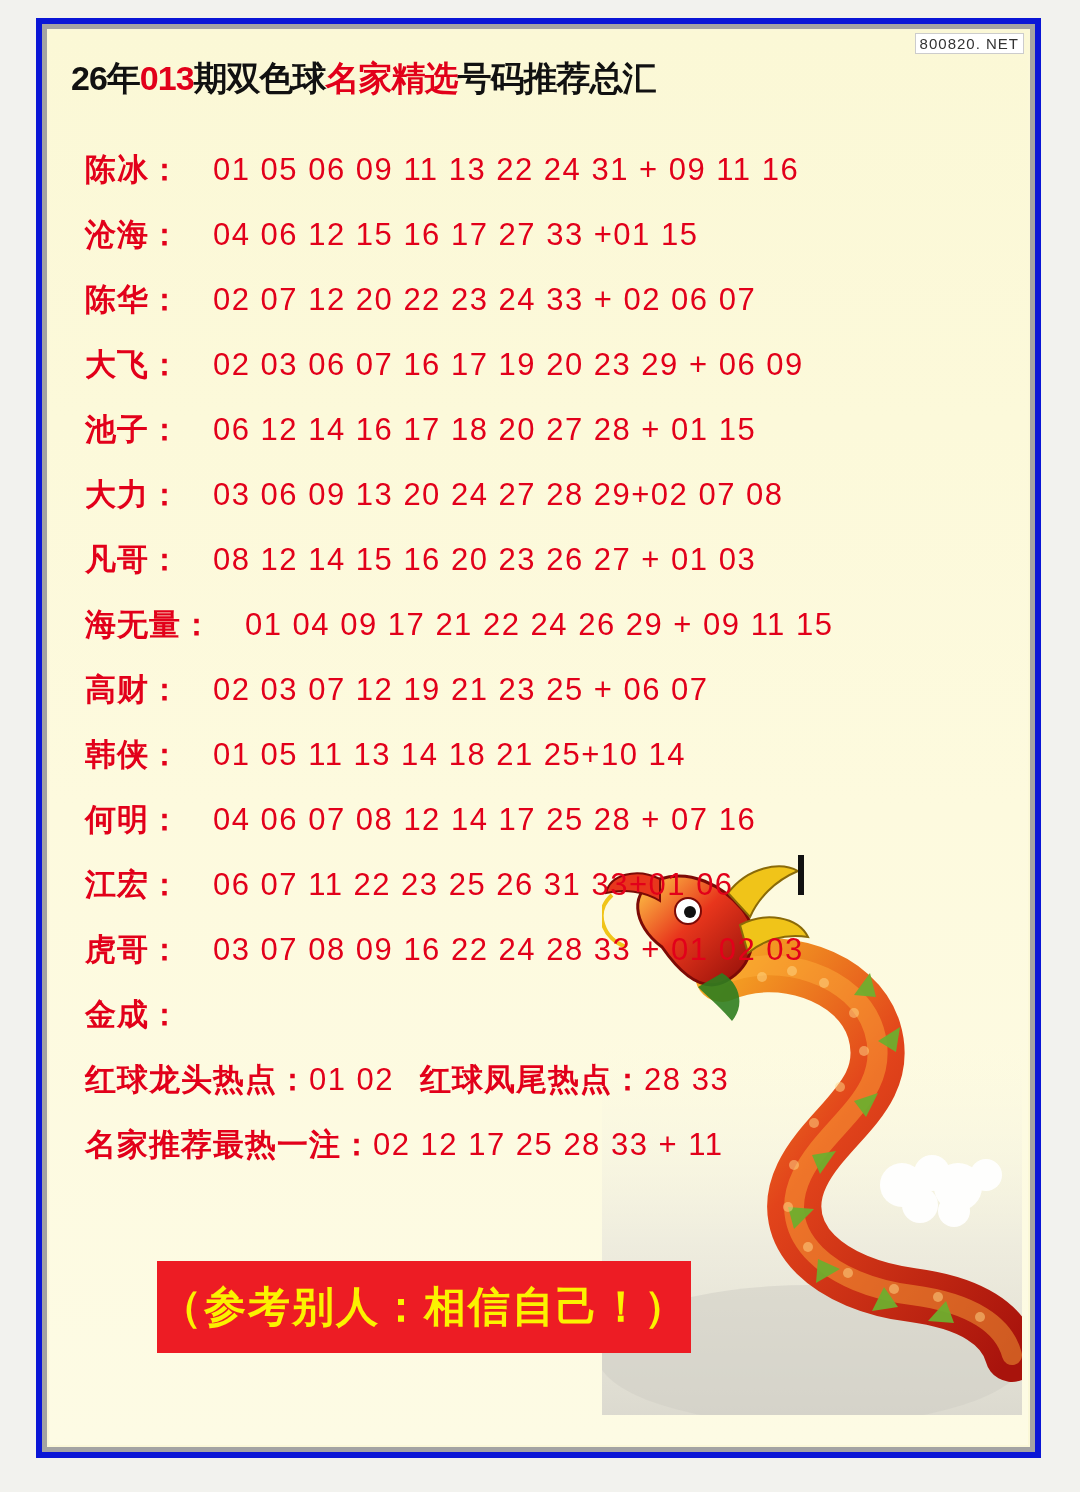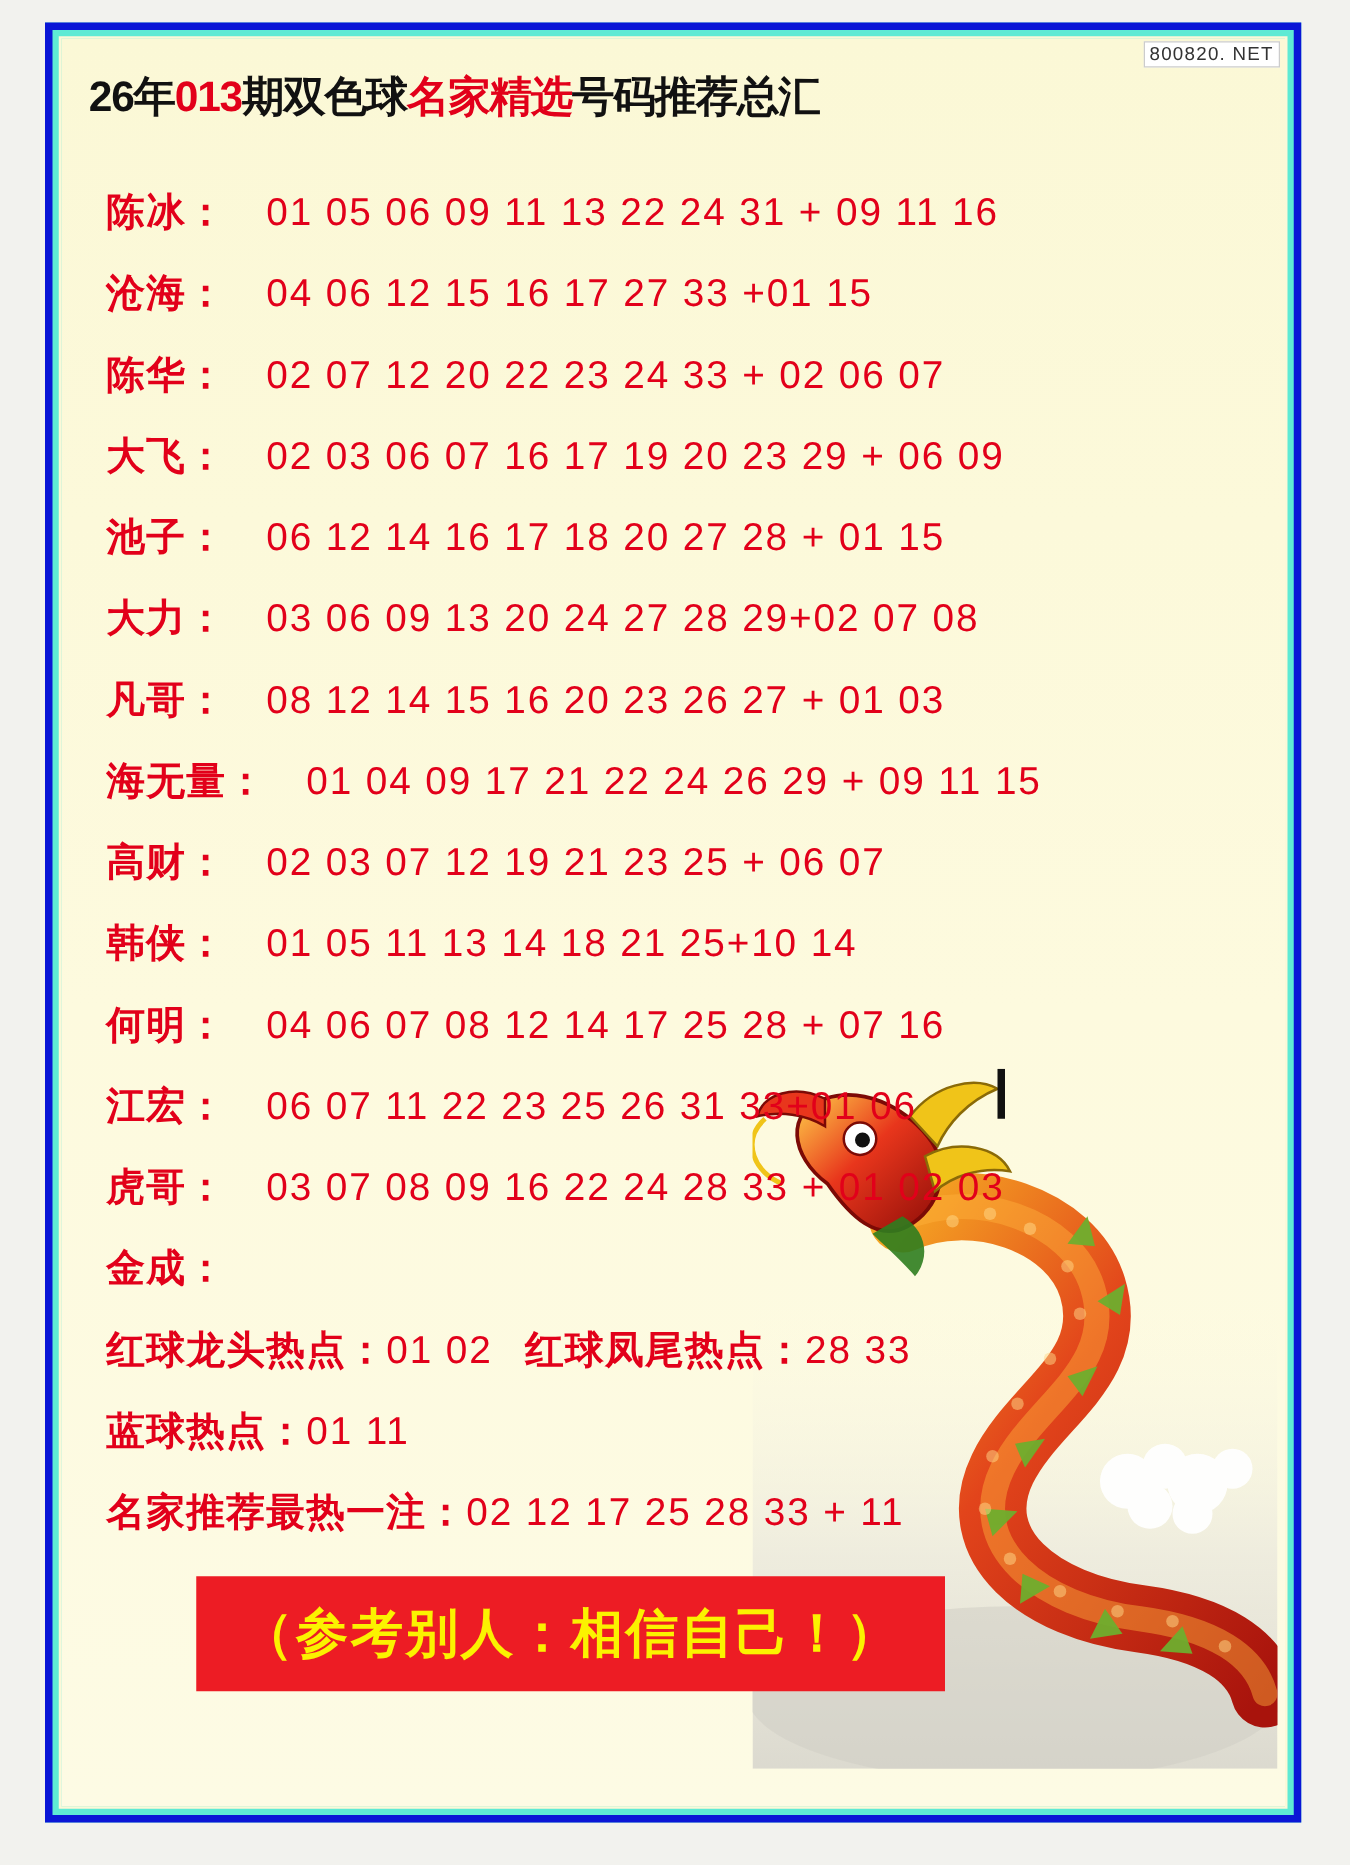--- a/index.html
+++ b/index.html
@@ -32,21 +32,21 @@
   }
 
   
   .blue-frame {
     position: absolute;
     left: 36px;
     top: 18px;
     width: 1005px;
     height: 1440px;
     border: 6px solid #0a16d6;
-    background: #5eead4;
+    background: #a3a3a3;
     box-sizing: border-box;
   }
   .blue-frame-inner {
     position: absolute;
     inset: 5px;
     border: 2px solid #fbf8d8;
     box-sizing: border-box;
     background: linear-gradient(180deg,#fbf8d6 0%, #fdfade 55%, #fdfbe4 100%);
     overflow: hidden;
   }
@@ -144,21 +144,21 @@
     font-size: 31px;
     letter-spacing: 1.5px;
     padding-right: 26px;
   }
 
   
   .footer-banner {
     position: absolute;
     left: 108px;
     bottom: 92px;
-    width: 599px;
+    width: 534px;
     height: 92px;
     background: #ed1c24;
     display: flex;
     align-items: center;
     justify-content: center;
     z-index: 6;
   }
   .footer-banner span {
     color: #fbf200;
     font-size: 42px;
@@ -320,24 +320,20 @@
           <span class="name">金成：</span>
         </div>
 
         <div class="hot-row">
           <span class="hl">红球龙头热点：</span>
           <span class="hv">01 02</span>
           <span class="hl">红球凤尾热点：</span>
           <span class="hv">28 33</span>
         </div>
 
-        <div class="hot-row">
-          <span class="hl">蓝球热点：</span>
-          <span class="hv">01 11</span>
-        </div>
 
         <div class="hot-row">
           <span class="hl">名家推荐最热一注：</span>
           <span class="hv">02 12 17 25 28 33 + 11</span>
         </div>
       </div>
 
       <div class="footer-banner">
         <span>（参考别人：相信自己！）</span>
       </div>

